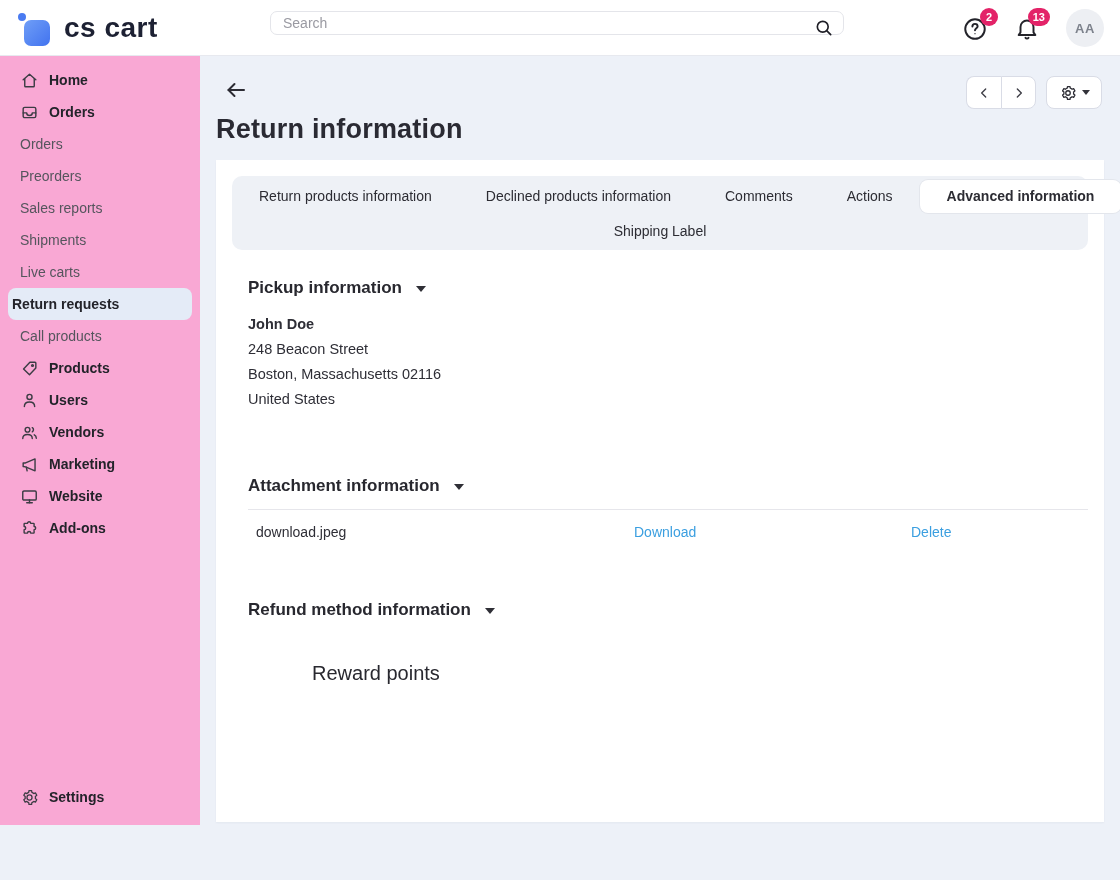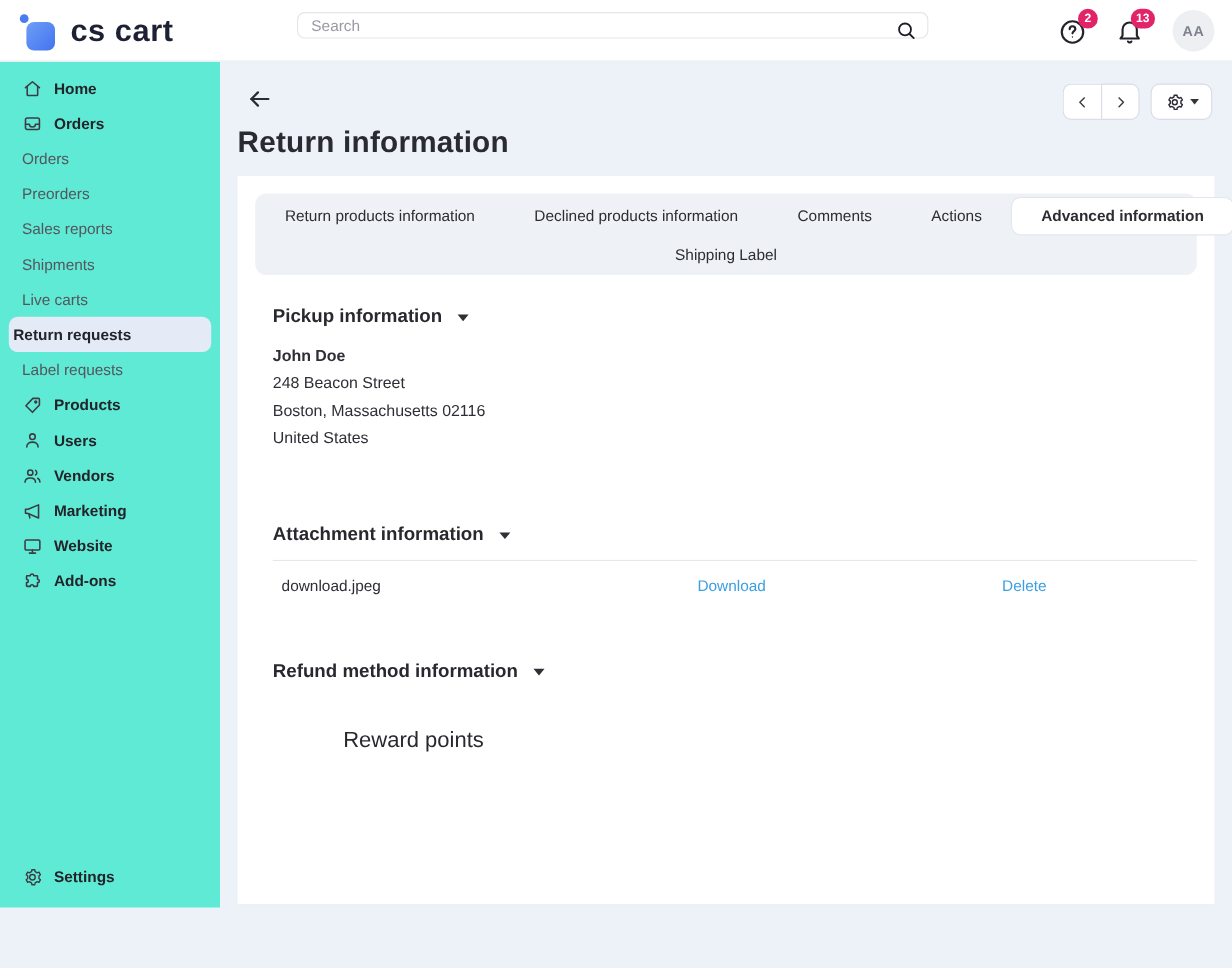--- a/index.html
+++ b/index.html
@@ -44,21 +44,21 @@
   }
   .avatar {
     width:38px; height:38px; border-radius:50%; background:#edeff3;
     display:flex; align-items:center; justify-content:center;
     font-size:13px; font-weight:700; color:#7d828c; cursor:pointer; letter-spacing:.5px;
   }
 
   
   .sidebar {
     position:absolute; left:0; top:56px; width:200px; height:769px;
-    background:#5eead4; padding-top:8px;
+    background:#f9a8d4; padding-top:8px;
   }
   .nav-item {
     height:32px; display:flex; align-items:center; padding-left:20px;
     font-size:14px; cursor:pointer; white-space:nowrap;
   }
   .nav-item.top { font-weight:700; color:#23232a; }
   .nav-item.top svg { margin-right:10px; flex:none; }
   .nav-item.sub { color:#55555d; }
   .nav-item.active {
     margin:0 8px; padding-left:4px; border-radius:8px;
@@ -212,21 +212,21 @@
   <div class="nav-item sub">
     <span>Shipments</span>
   </div>
   <div class="nav-item sub">
     <span>Live carts</span>
   </div>
   <div class="nav-item active">
     <span>Return requests</span>
   </div>
   <div class="nav-item sub">
-    <span>Label requests</span>
+    <span>Call products</span>
   </div>
 
   <div class="nav-item top">
     <span>
       <svg viewBox="0 0 24 24" width="19" height="19" fill="none" stroke="#3c3c44" stroke-width="1.8" stroke-linejoin="round">
         <path d="M12.5 4 H19 a1 1 0 0 1 1 1 v6.5 L12 20 4.5 12.5 Z"></path>
         <circle cx="15.8" cy="8.2" r="1.1"></circle>
       </svg>
     </span>
     <span>Products</span>

